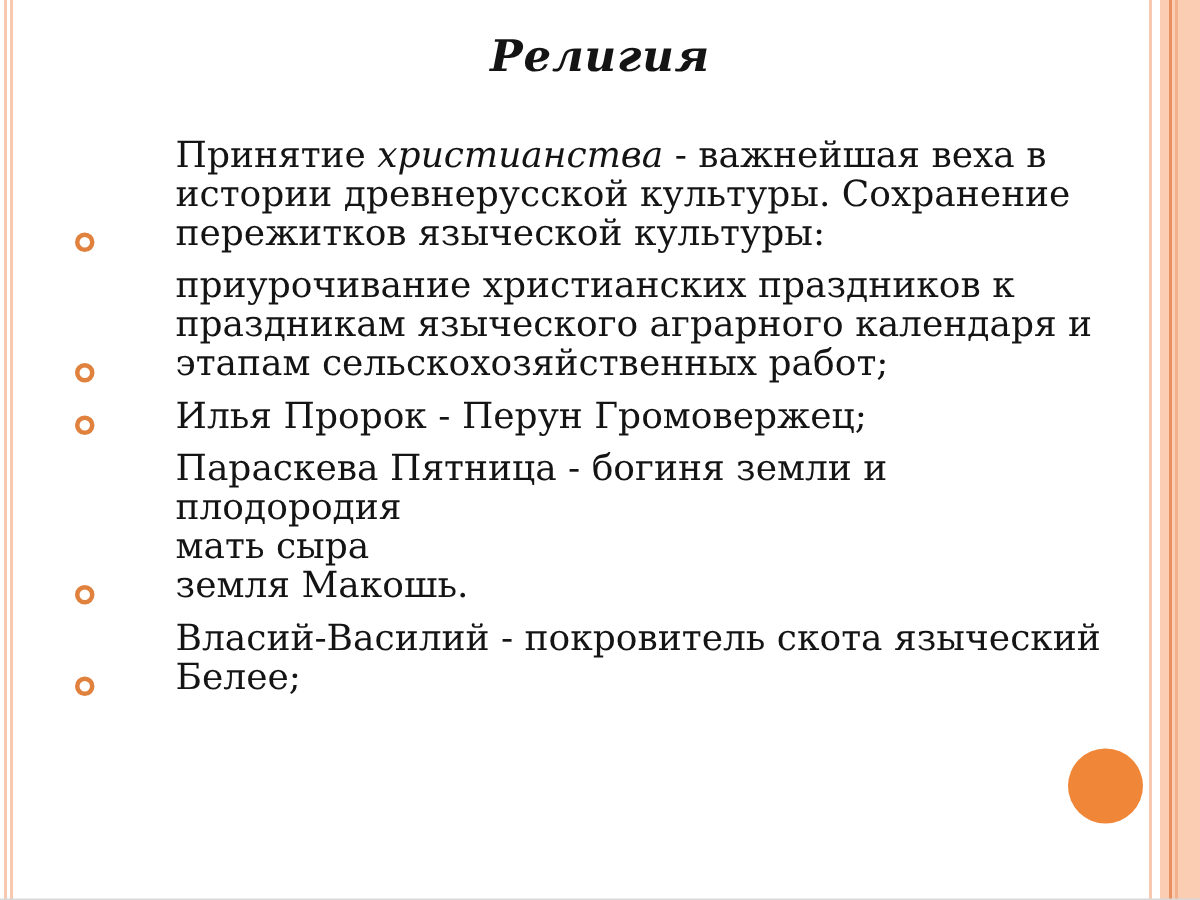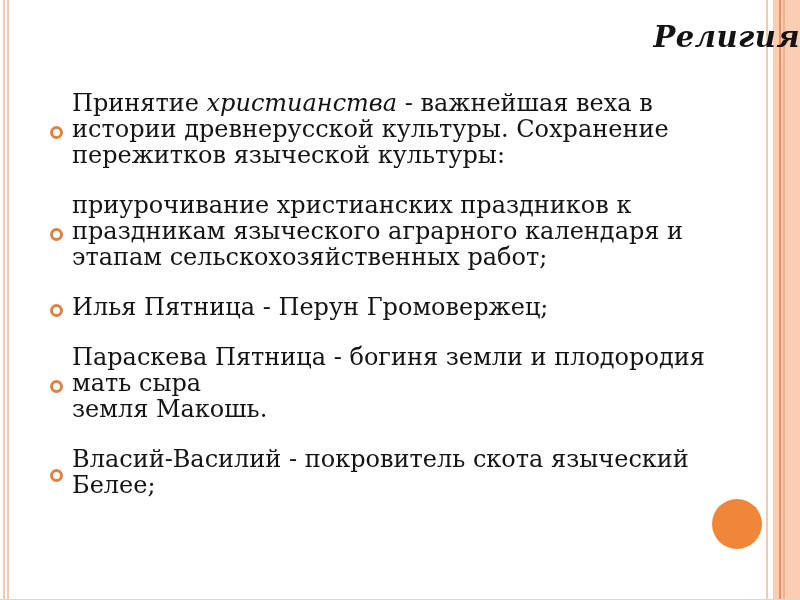--- a/index.html
+++ b/index.html
@@ -38,33 +38,33 @@
   }
 
   .bottom-edge {
     position: absolute; left: 0; right: 0; bottom: 0; height: 1px;
     background: #d8d8d8;
   }
 
   .title {
     position: absolute; top: 20px; left: 0; right: 0;
     margin: 0;
-    text-align: right;
+    text-align: center;
     font-size: 29px; line-height: 34px;
     font-weight: bold; font-style: italic;
     letter-spacing: 0.5px;
   }
 
   .bullets {
     position: absolute; left: 50px; top: 90px; width: 692px;
     margin: 0; padding: 0; list-style: none;
     font-size: 24px; line-height: 26px;
   }
-  .bullet-item { display: flex; align-items: center; }
-  .bullet-item + .bullet-item { margin-top: 24px; }
+  .bullet-item { display: flex; align-items: flex-end; gap: 45px; }
+  .bullet-item + .bullet-item { margin-top: 9px; }
   .marker {
     flex: 0 0 auto;
     width: 7px; height: 7px;
     border: 3px solid var(--ring);
     border-radius: 50%;
     margin: 7px 9px 0 0;
   }
   .btext { white-space: pre-wrap; }
   .btext em { font-style: italic; }
 
@@ -89,21 +89,21 @@
 пережитков языческой культуры:</span></span>
       </li>
       <li class="bullet-item">
         <span class="marker"></span>
         <span class="btext"><span>приурочивание христианских праздников к
 праздникам языческого аграрного календаря и
 этапам сельскохозяйственных работ;</span></span>
       </li>
       <li class="bullet-item">
         <span class="marker"></span>
-        <span class="btext"><span>Илья Пятница - Перун Громовержец;</span></span>
+        <span class="btext"><span>Илья Пророк - Перун Громовержец;</span></span>
       </li>
       <li class="bullet-item">
         <span class="marker"></span>
         <span class="btext"><span>Параскева Пятница - богиня земли и плодородия
 мать сыра
 земля Макошь.</span></span>
       </li>
       <li class="bullet-item">
         <span class="marker"></span>
         <span class="btext"><span>Власий-Василий - покровитель скота языческий

